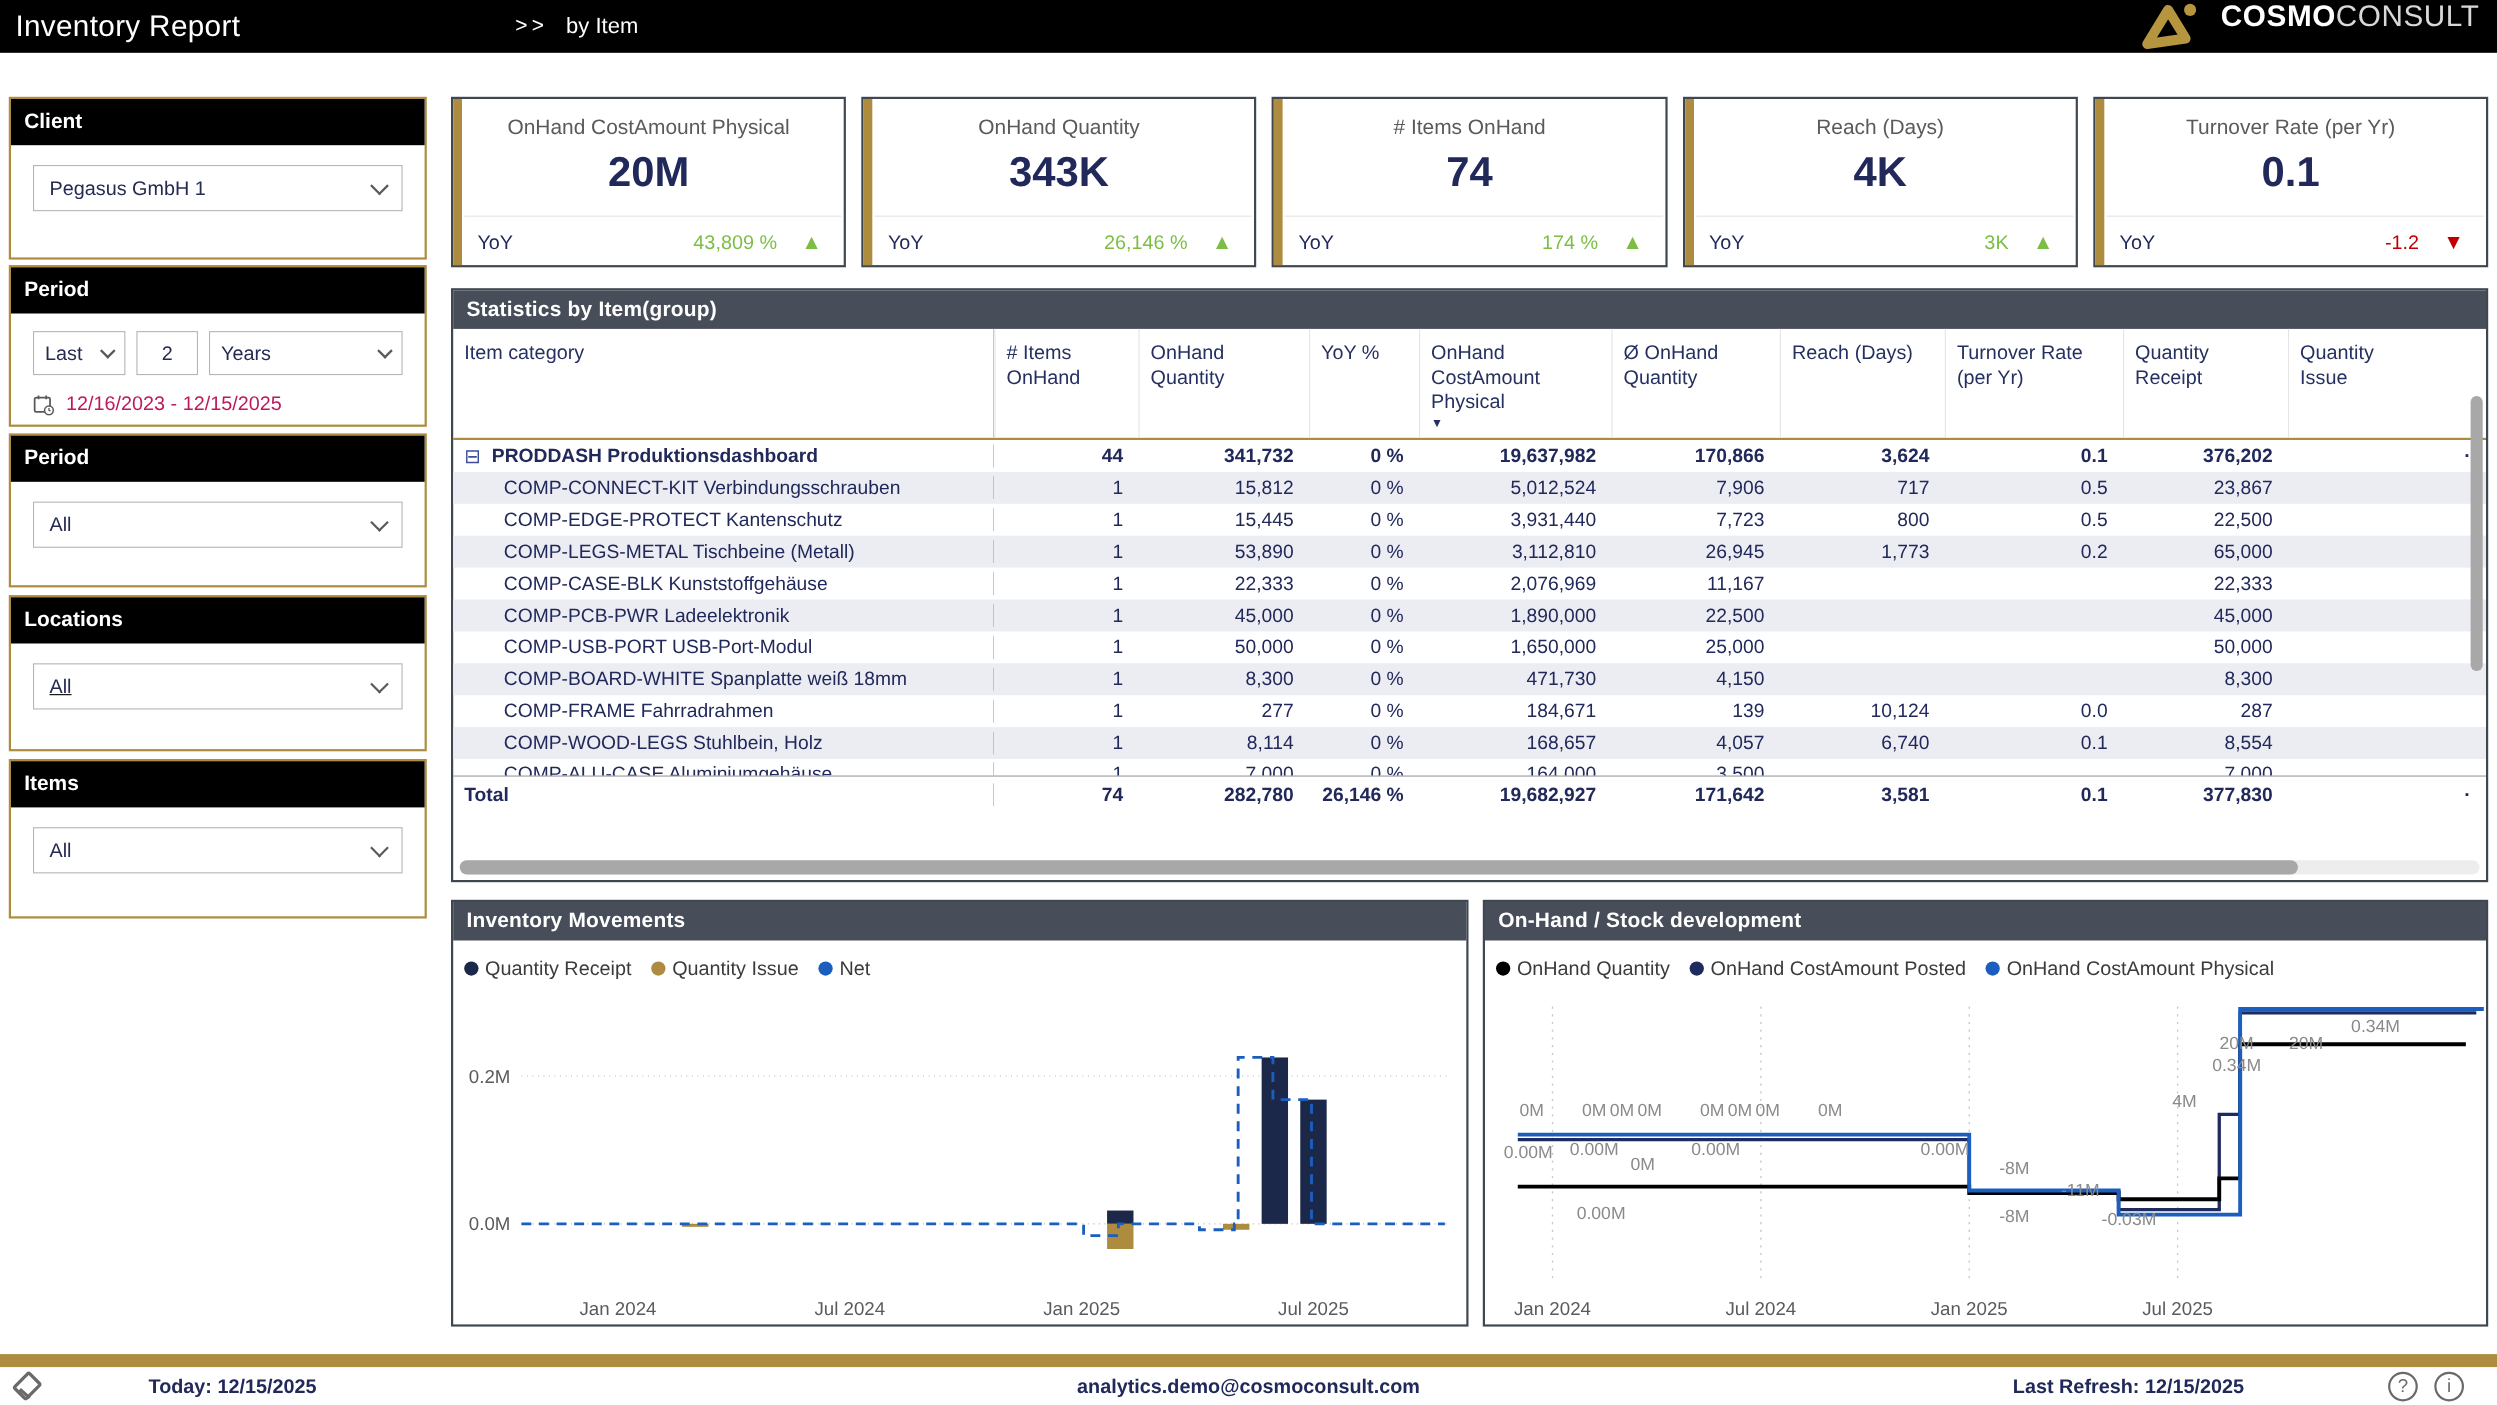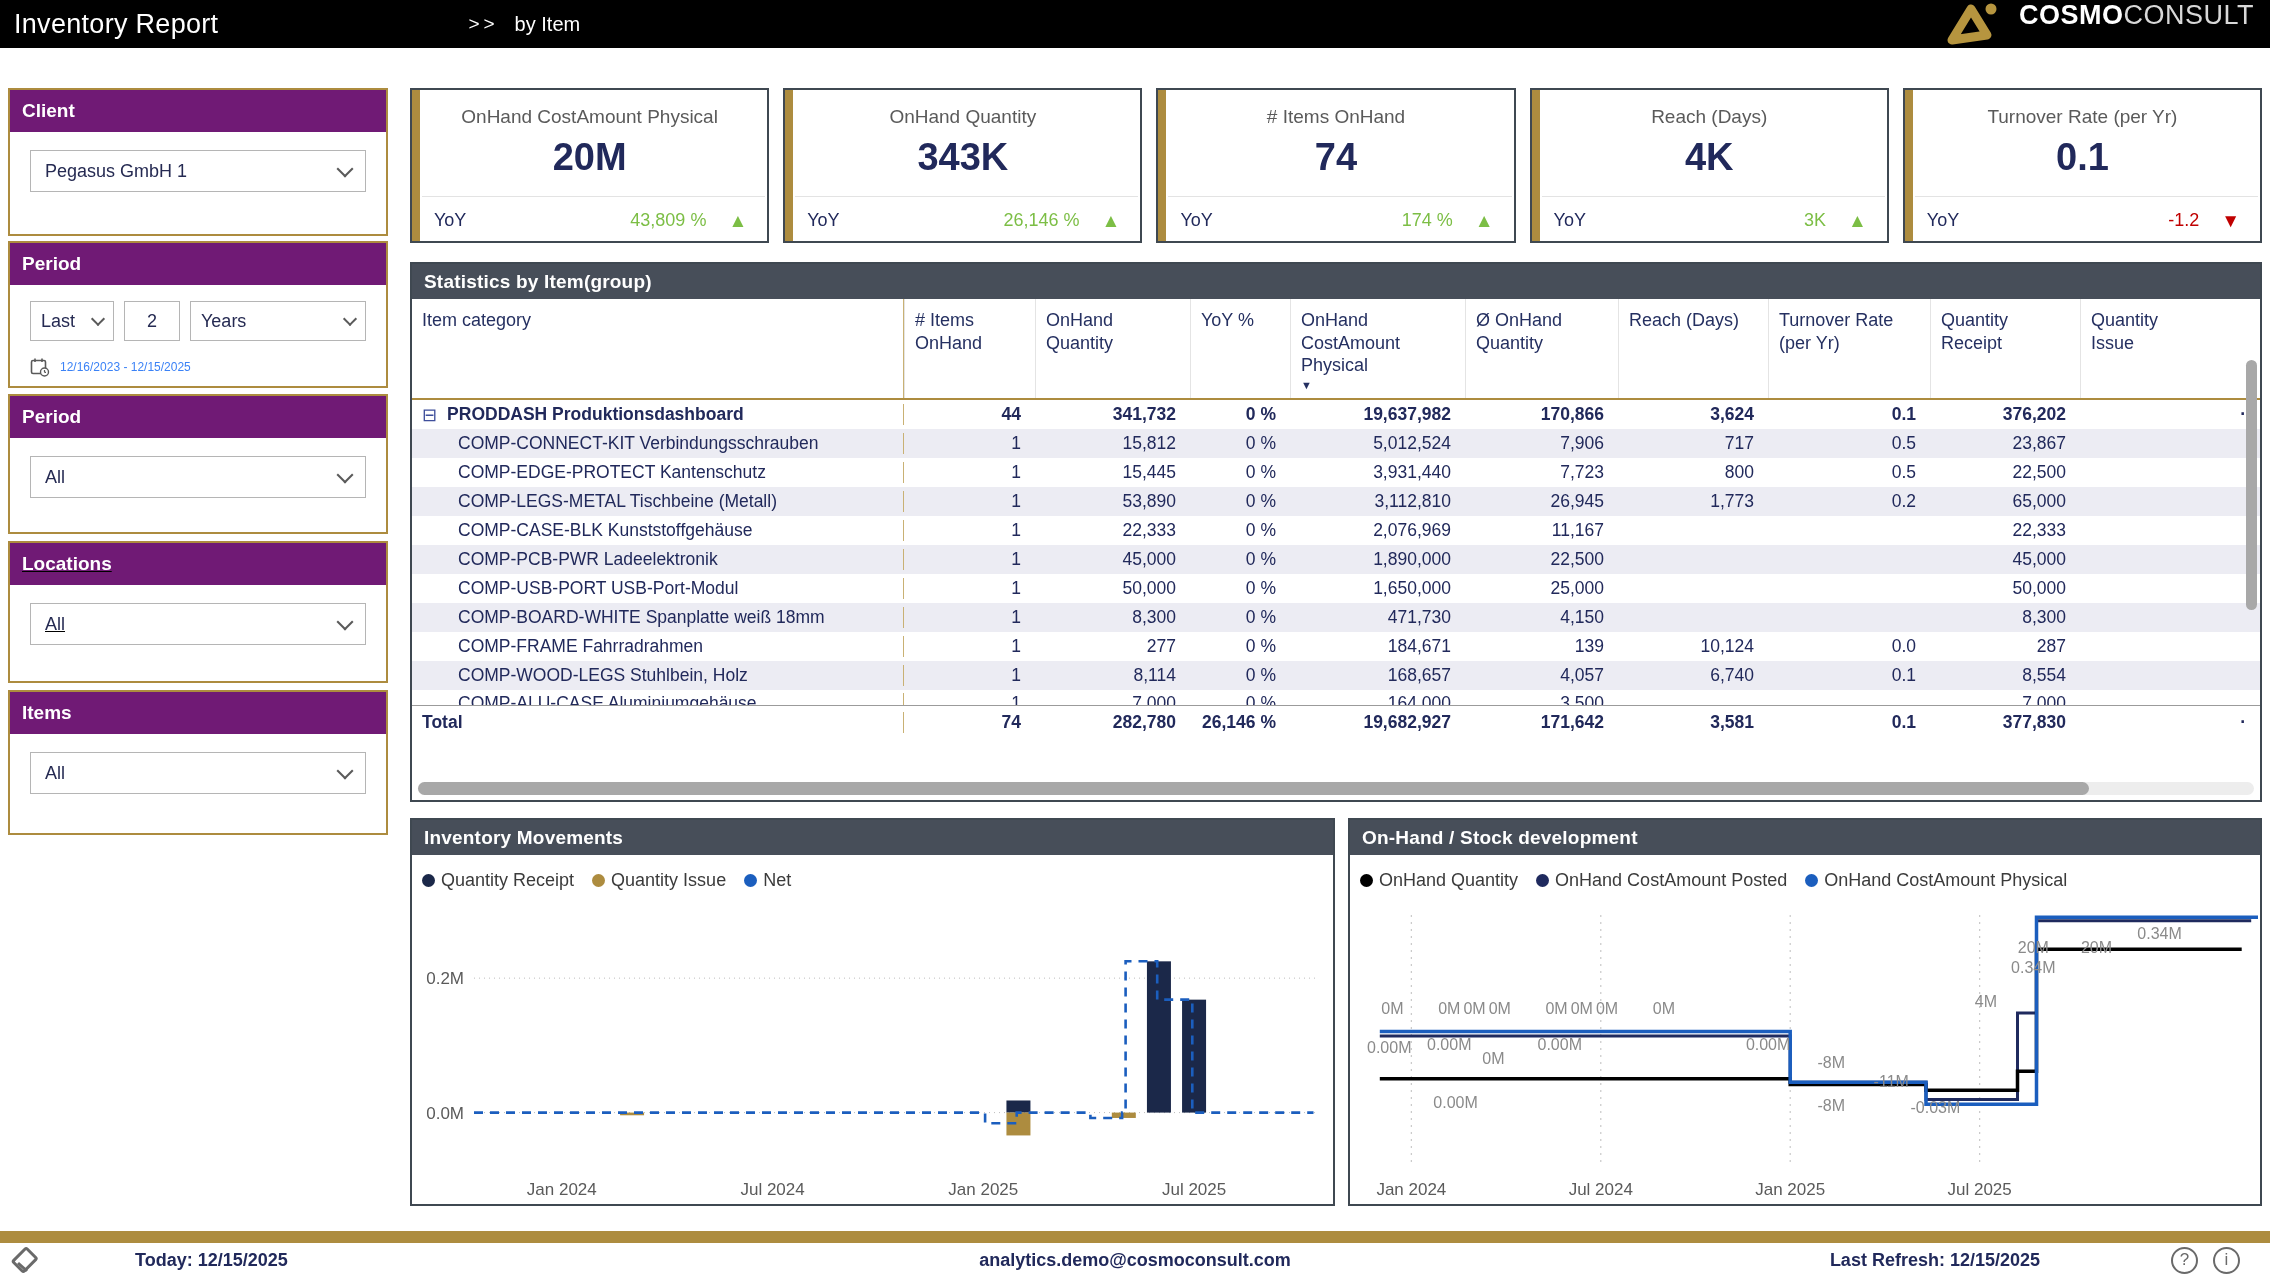--- a/index.html
+++ b/index.html
@@ -10,28 +10,28 @@
   .topbar .title{font-size:27px;font-weight:400;margin-left:14px;letter-spacing:.3px;}
   .topbar .chevrons{margin-left:250px;font-size:19px;letter-spacing:4px;color:#fff;}
   .topbar .subtitle{margin-left:16px;font-size:20px;}
   .brand{position:absolute;right:16px;top:0;height:38px;display:flex;gap:18px;}
   .brand .wordmark{font-size:27px;color:#fff;letter-spacing:.5px;}
   .brand .wordmark .bold{font-weight:700;}
   .brand .wordmark .light{font-weight:300;color:#D8D8D8;}
 
   
   .fcard{position:absolute;left:8px;width:380px;border:2px solid #AD8C3F;background:#fff;box-sizing:border-box;}
-  .fcard .fhead{background:#701a75;color:#fff;font-size:19px;font-weight:700;height:42px;display:flex;align-items:center;padding-left:12px;}
+  .fcard .fhead{background:#000000;color:#fff;font-size:19px;font-weight:700;height:42px;display:flex;align-items:center;padding-left:12px;}
   .fcard .fbody{padding:18px 20px 20px 20px;}
   .pbi-select{height:42px;border:1px solid #B5B5B5;background:#fff;display:flex;align-items:center;justify-content:space-between;padding:0 14px;box-sizing:border-box;font-size:18px;color:#252A52;cursor:pointer;}
   .chev{width:10px;height:10px;border-right:2px solid #5A5A5A;border-bottom:2px solid #5A5A5A;transform:rotate(45deg);margin-top:-5px;flex:none;}
   .period-row{display:flex;gap:10px;}
   .mini{height:40px;border:1px solid #B5B5B5;background:#fff;display:flex;align-items:center;justify-content:space-between;padding:0 10px;box-sizing:border-box;font-size:18px;color:#252A52;cursor:pointer;}
   .mini.num{justify-content:center;width:56px;cursor:text;}
-  .daterange{display:flex;align-items:center;gap:10px;margin-top:16px;font-size:12px;color:#3b82f6;}
+  .daterange{display:flex;align-items:center;gap:10px;margin-top:16px;font-size:18px;color:#be185d;}
 
   
   .kpirow{position:absolute;left:410px;top:88px;width:1852px;display:flex;gap:14px;}
   .kpi{position:relative;flex:1;height:155px;background:#fff;border:2px solid #3F4851;box-sizing:border-box;}
   .kpi .stripe{position:absolute;left:0;top:0;bottom:0;width:8px;background:#AD8C3F;}
   .kpi .ktitle{margin-top:16px;text-align:center;font-size:19px;color:#5A5A5A;}
   .kpi .kvalue{margin-top:8px;text-align:center;font-size:38px;font-weight:700;color:#21295B;}
   .kpi .kdivider{position:absolute;left:10px;right:2px;bottom:44px;height:1px;background:#E3E3E3;}
   .kpi .kfoot{position:absolute;left:22px;right:20px;bottom:0;height:42px;display:flex;align-items:center;}
   .kpi .yoy-label{font-size:18px;color:#21295B;}

